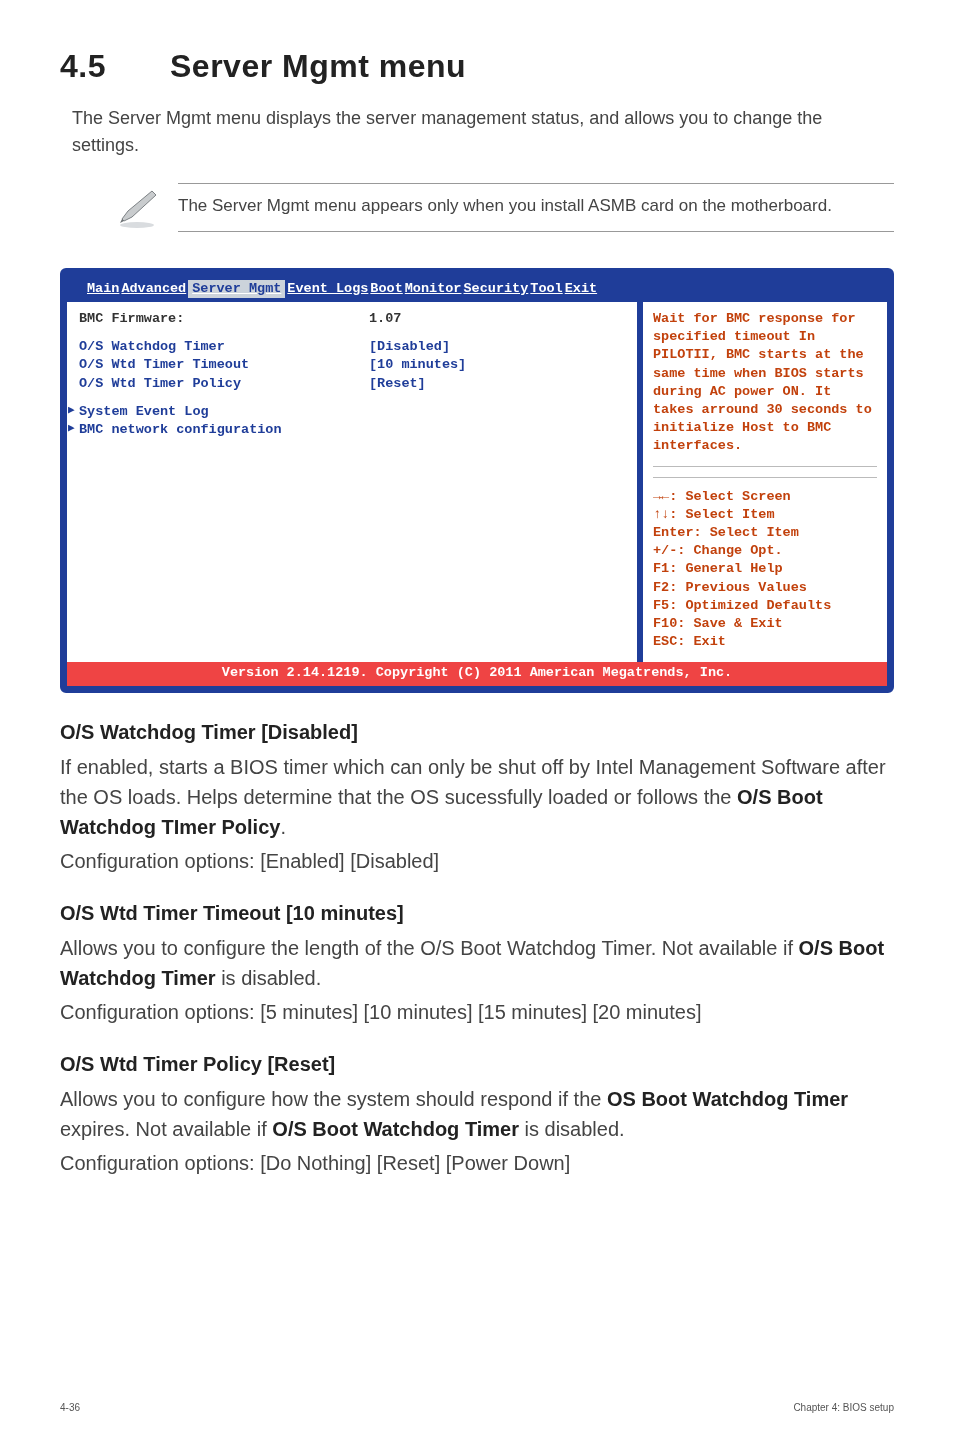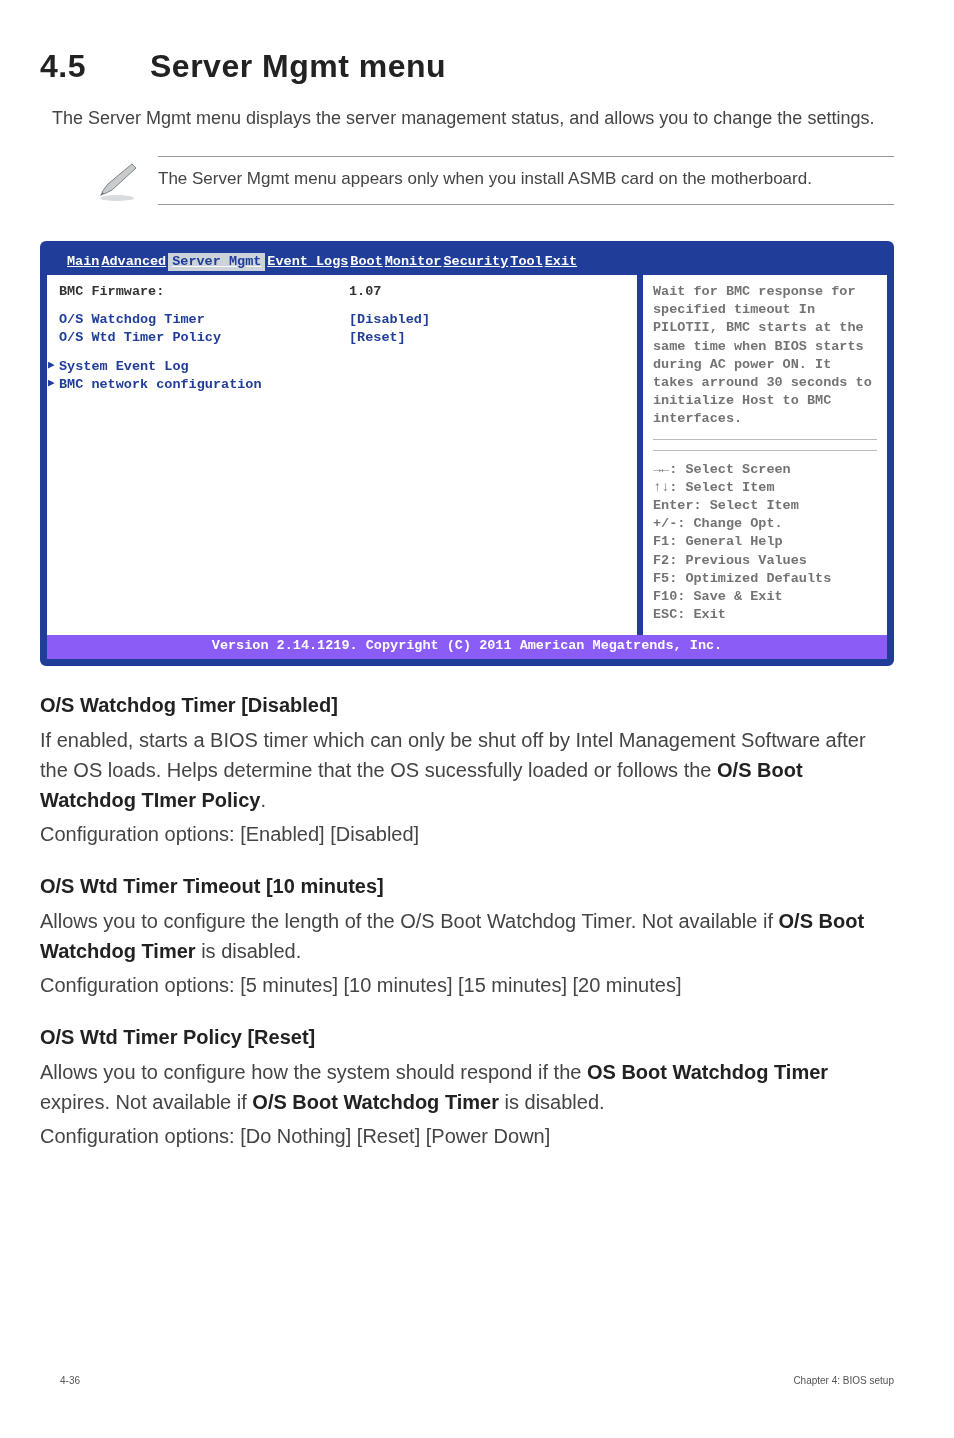--- a/index.html
+++ b/index.html
@@ -5,21 +5,21 @@
   * { box-sizing: border-box; }
   html, body {
     margin: 0;
     padding: 0;
     width: 954px;
     background: #fff;
     font-family: Arial, Helvetica, sans-serif;
     color: #333;
   }
   .page {
-    padding: 48px 60px 40px 40px;
+    padding: 48px 60px 40px 60px;
   }
   h1.section-heading {
     font-size: 32px;
     font-weight: bold;
     color: #222;
     margin: 0 0 20px 0;
     letter-spacing: 0.5px;
   }
   h1.section-heading .num {
     display: inline-block;
@@ -94,21 +94,21 @@
   }
   .bios-left {
     flex: 1;
     padding: 8px 12px 10px 12px;
     position: relative;
   }
   .bios-right {
     width: 250px;
     padding: 8px 10px 10px 10px;
     border-left: 6px solid #1f3d99;
-    color: #737373;
+    color: #c2410c;
     font-weight: bold;
   }
   .bios-right .divider {
     border: none;
     border-top: 1px solid #bbb;
     margin: 10px 0;
   }
   .bios-row {
     display: flex;
   }
@@ -116,21 +116,21 @@
   .bios-row .lbl.blue { color: #1f3d99; }
   .bios-row .val { color: #333; }
   .bios-link { color: #1f3d99; }
   .tri {
     position: absolute;
     left: -2px;
     color: #1f3d99;
     font-size: 11px;
   }
   .bios-footer {
-    background: #8b5cf6;
+    background: #ef4444;
     color: #fff;
     text-align: center;
     padding: 2px 0 4px 0;
   }
 
   h2.subhead {
     font-size: 20px;
     font-weight: bold;
     color: #222;
     margin: 26px 0 8px 0;
@@ -193,20 +193,24 @@
       <div class="bios-left">
         <div class="bios-row">
           <div class="lbl">BMC Firmware:</div>
           <div class="val">1.07</div>
         </div>
         <div style="height:10px"></div>
         <div id="bios-rows">
             <div class="bios-row">
               <div class="lbl blue">O/S Watchdog Timer</div>
               <div class="val" style="color: rgb(31, 61, 153);">[Disabled]</div>
+            </div>
+            <div class="bios-row">
+              <div class="lbl blue">O/S Wtd Timer Timeout</div>
+              <div class="val" style="color: rgb(31, 61, 153);">[10 minutes]</div>
             </div>
             <div class="bios-row">
               <div class="lbl blue">O/S Wtd Timer Policy</div>
               <div class="val" style="color: rgb(31, 61, 153);">[Reset]</div>
             </div>
           </div>
         <div style="height:10px"></div>
         <div id="bios-links">
             <div class="bios-link" style="position: relative;"><span class="tri" style="left: -11px;">▶</span><span>System Event Log</span></div>
             <div class="bios-link" style="position: relative;"><span class="tri" style="left: -11px;">▶</span><span>BMC network configuration</span></div>

